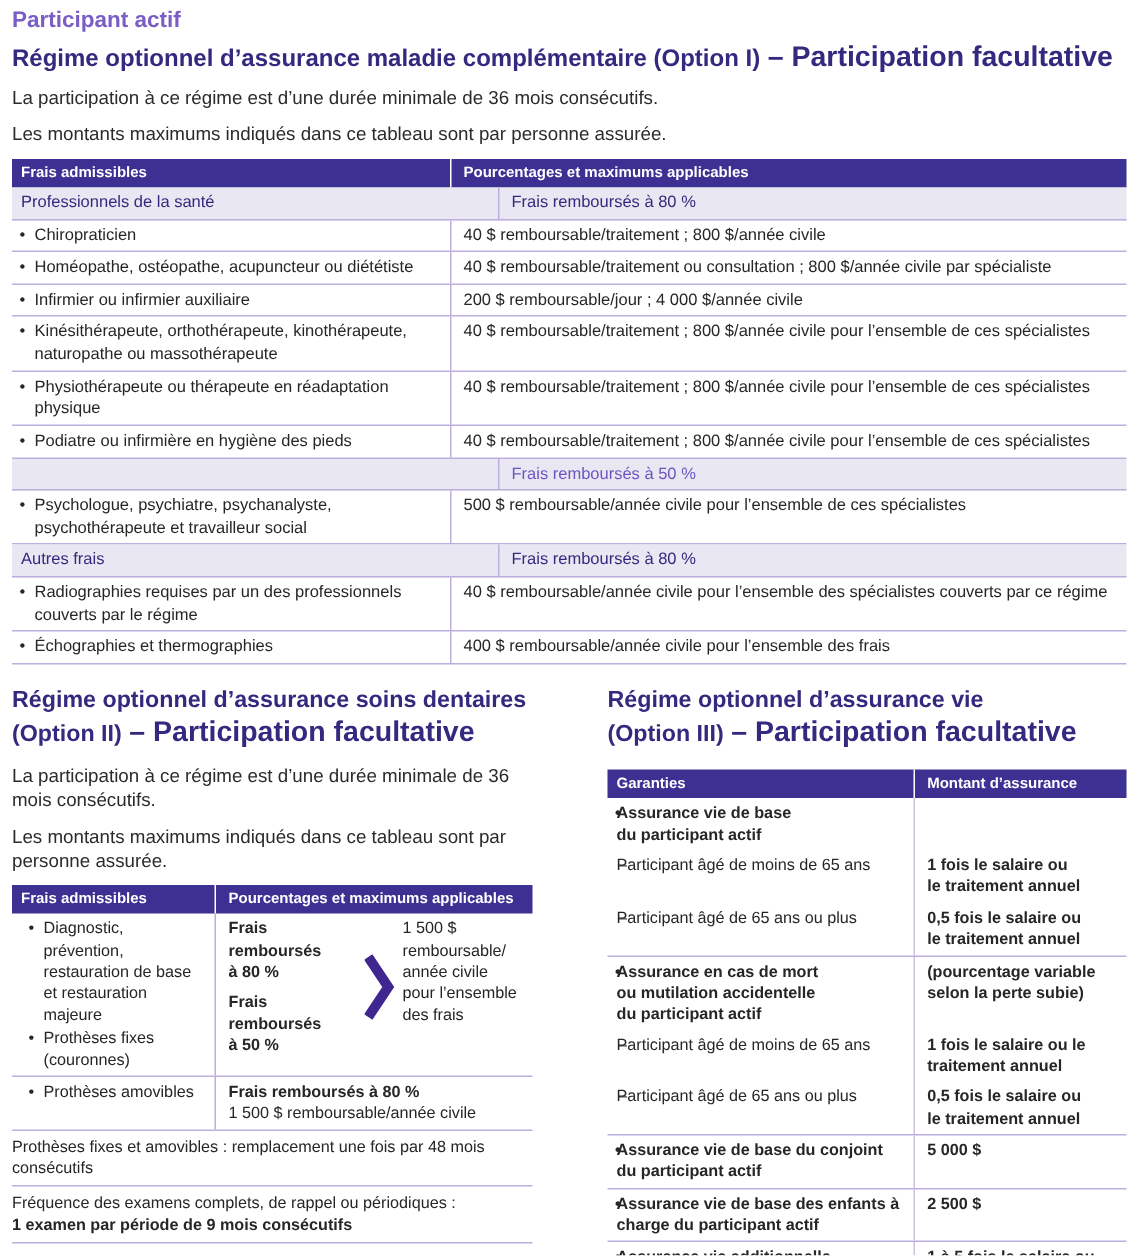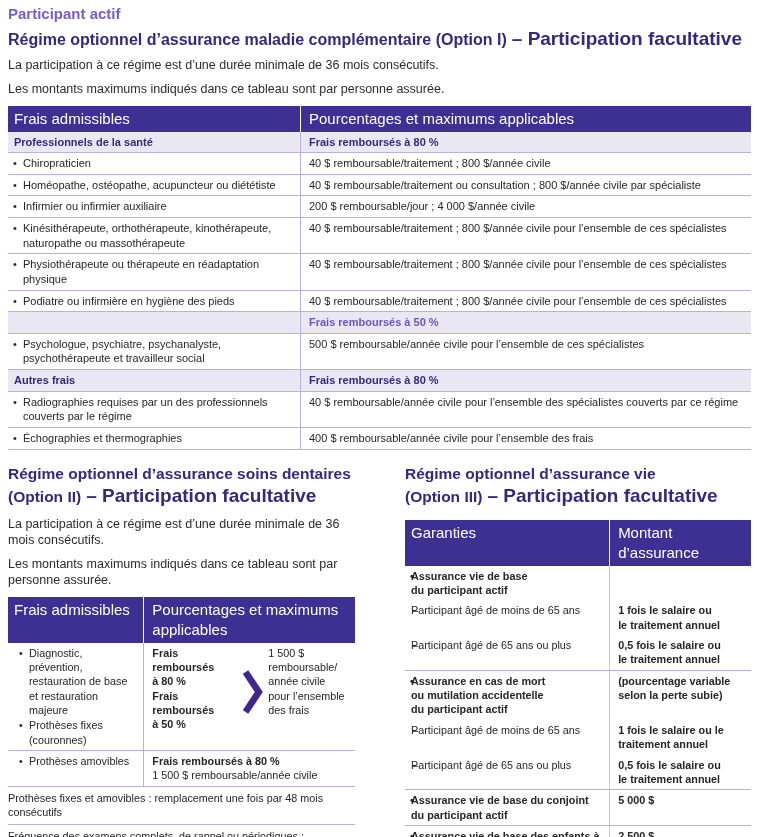--- a/index.html
+++ b/index.html
@@ -21,42 +21,42 @@
   }
   h1{font-size:15px;font-weight:700;color:var(--accent);margin:0 0 5px;}
   h2{font-size:16px;font-weight:700;color:var(--indigo);margin:0 0 7px;line-height:1.22;}
   h2 .main{white-space:pre-line;}
   h2 .suffix{font-size:19px;margin-left:5px;}
   .cols h2{font-size:15.5px;margin:0 0 9px;}
   p.intro{font-size:12.5px;margin:0 0 8px;line-height:1.3;color:#2b2b2b;}
 
   
   .tbl{width:100%;font-size:11px;line-height:1.33;}
-  .t-hdr{display:flex;background:var(--hdrbg);color:#fff;font-weight:400;font-size:15px;}
+  .t-hdr{display:flex;background:var(--hdrbg);color:#fff;font-weight:700;font-size:10px;}
   .t-row{display:flex;border-bottom:1px solid var(--line);}
   .c1{width:39.3%;box-sizing:border-box;padding:3px 7px 3px 6px;}
   .c2{flex:1;box-sizing:border-box;padding:3px 8px;border-left:1px solid var(--line);}
   .t-hdr .c2{border-left:1px solid #fff;}
-  .band{background:var(--bandbg);color:var(--indigo);font-weight:700;}
+  .band{background:var(--bandbg);color:var(--indigo);font-weight:400;gap:32px;}
   .band50 .c2{color:var(--purple50);}
   .li{position:relative;padding-left:15px;}
   .li .blt{position:absolute;left:5px;}
 
   
   .cols{display:flex;justify-content:space-between;margin-top:15px;}
   .col-left{width:347px;}
   .col-right{width:346px;}
 
   
   .t2{font-size:10.8px;}
   .t2 .c1{width:39%;}
   .t2 .pre{white-space:pre-line;}
   .t2 .item2{margin-top:1px;}
   .r1right{display:flex;min-height:92px;}
-  .pcol{width:86px;display:flex;flex-direction:column;font-weight:700;}
+  .pcol{width:86px;display:flex;flex-direction:column;justify-content:space-between;font-weight:700;}
   .chevbox{width:30px;display:flex;align-items:center;justify-content:center;}
   .amt{flex:1;white-space:pre-line;}
   .blabel{font-weight:700;}
   .note{border-bottom:1px solid var(--line);padding:4px 0;font-size:10.8px;line-height:1.33;}
   .note .bold{font-weight:700;}
 
   
   .t3{font-size:10.8px;margin-top:13px;}
   .t3 .t-hdr .gl{width:59%;box-sizing:border-box;padding:3px 6px;}
   .t3 .t-hdr .gr{flex:1;box-sizing:border-box;padding:3px 14px 3px 8px;border-left:1px solid #fff;}

